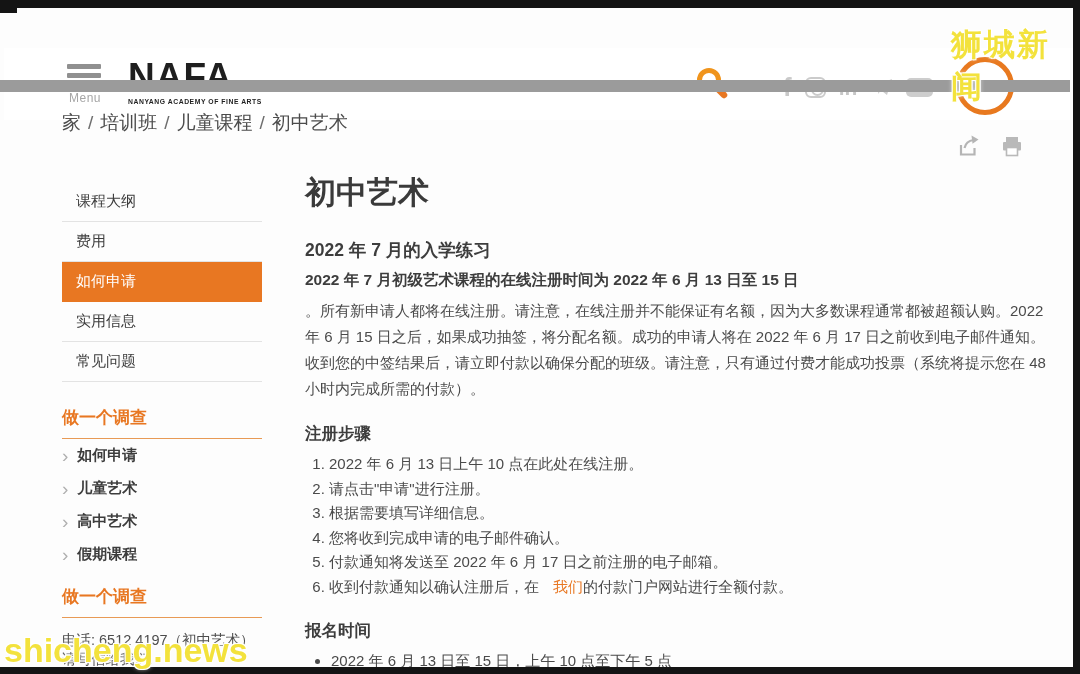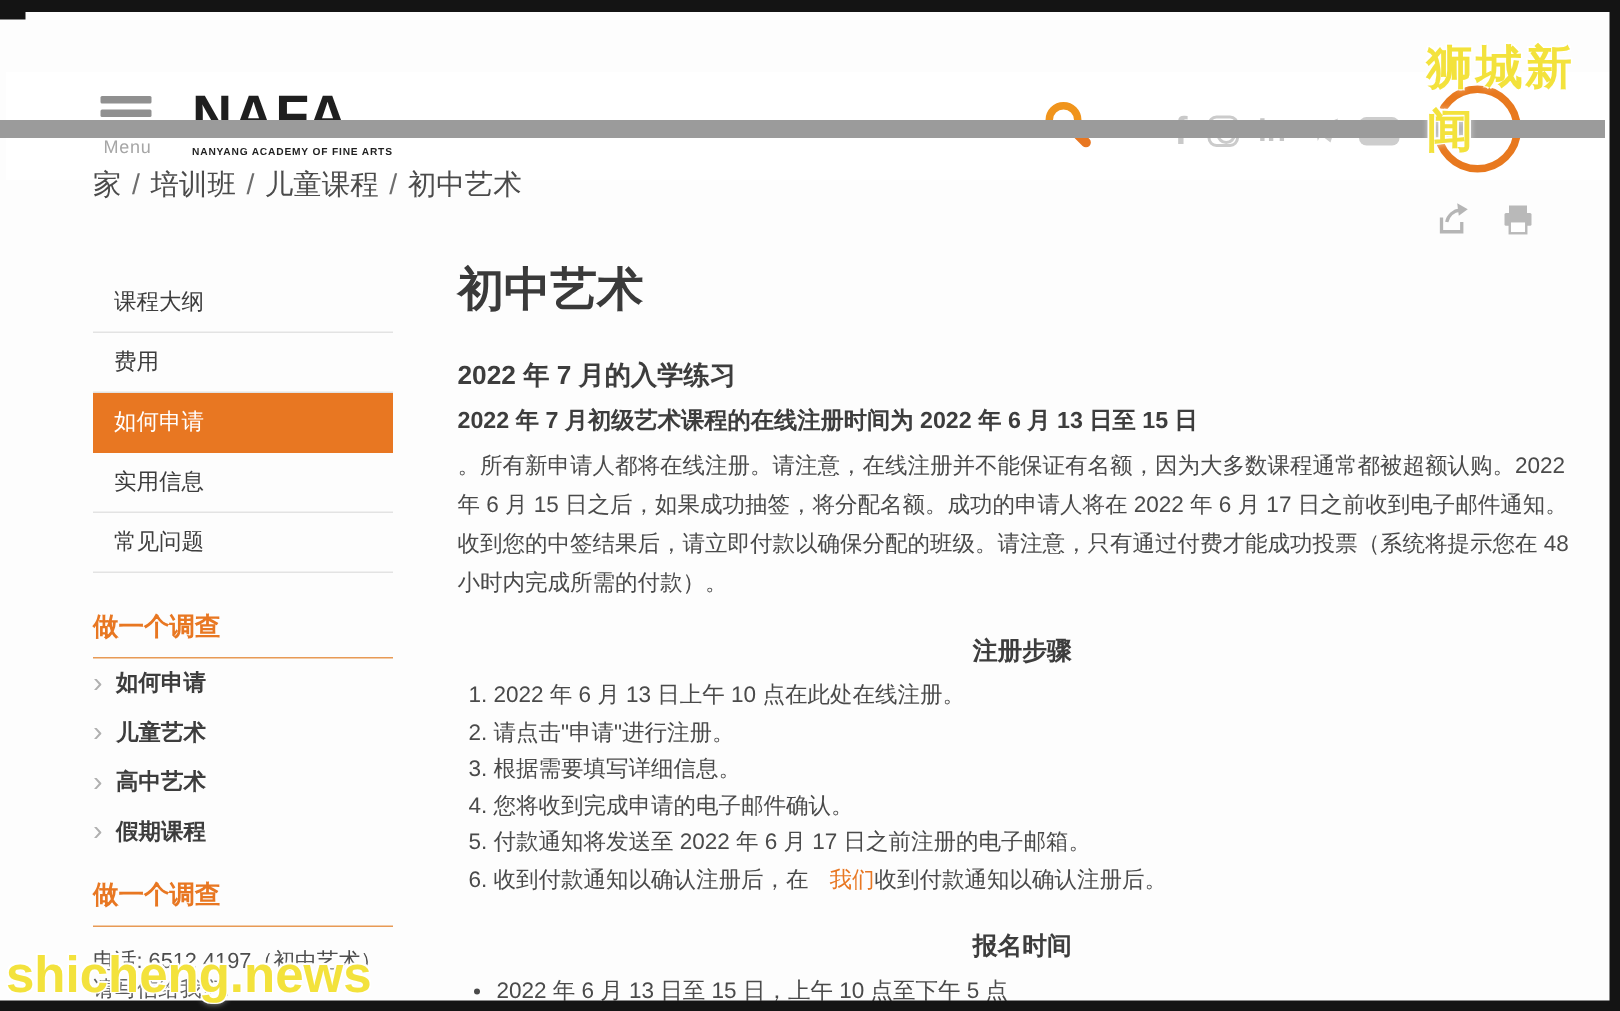--- a/index.html
+++ b/index.html
@@ -57,21 +57,21 @@
   .survey-heading { margin-top:14px; }
   .contact { margin-top:13px; font-size:14.5px; color:#4c4c4c; }
   .contact .phone { }
 
   
   .main { position:absolute; left:305px; top:175px; width:753px; }
   .main h1 { font-size:31px; font-weight:700; color:#3a3a3a; line-height:36px; }
   .subtitle { margin-top:27px; font-size:17.5px; font-weight:700; color:#3d3d3d; }
   .intro    { margin-top:8px;  font-size:15.5px; font-weight:700; color:#3d3d3d; }
   .para     { margin-top:7px; font-size:15px; line-height:26px; color:#4a4a4a; }
-  .sec-heading { margin-top:21px; font-size:16.5px; font-weight:700; color:#3d3d3d;text-align:center; }
+  .sec-heading { margin-top:21px; font-size:16.5px; font-weight:700; color:#3d3d3d; }
   .steps { margin-top:7px; padding-left:24px; font-size:15px; line-height:24.5px; color:#4a4a4a; }
   .inline-link { color:#e87722; cursor:pointer;margin-left:14px; }
   .schedule { margin-top:7px; padding-left:26px; font-size:15px; line-height:24px; color:#4a4a4a; }
 
   
   .wm { position:absolute; z-index:60; font-weight:700; color:#f3e23c; pointer-events:none;
         text-shadow:-1px -1px 0 #fff, 1px -1px 0 #fff, -1px 1px 0 #fff, 1px 1px 0 #fff, 0 0 5px rgba(255,255,255,.9); }
   .wm-tr { left:951px; top:24px; font-size:31px; letter-spacing:2px; }
   .wm-bl { left:4px; top:631px; font-size:34px; letter-spacing:0;text-align:center; }
 </style>
@@ -183,21 +183,21 @@
   <div class="intro">2022 年 7 月初级艺术课程的在线注册时间为 2022 年 6 月 13 日至 15 日</div>
   <div class="para">。所有新申请人都将在线注册。请注意，在线注册并不能保证有名额，因为大多数课程通常都被超额认购。2022 年 6 月 15 日之后，如果成功抽签，将分配名额。成功的申请人将在 2022 年 6 月 17 日之前收到电子邮件通知。收到您的中签结果后，请立即付款以确保分配的班级。请注意，只有通过付费才能成功投票（系统将提示您在 48 小时内完成所需的付款）。</div>
 
   <div class="sec-heading">注册步骤</div>
   <ol class="steps">
     <li>2022 年 6 月 13 日上午 10 点在此处在线注册。</li>
     <li>请点击"申请"进行注册。</li>
     <li>根据需要填写详细信息。</li>
     <li>您将收到完成申请的电子邮件确认。</li>
     <li>付款通知将发送至 2022 年 6 月 17 日之前注册的电子邮箱。</li>
-    <li><span>收到付款通知以确认注册后，在</span><span class="inline-link">我们</span><span>收到付款通知以确认注册后。</span></li>
+    <li><span>收到付款通知以确认注册后，在</span><span class="inline-link">我们</span><span>的付款门户网站进行全额付款。</span></li>
   </ol>
 
   <div class="sec-heading">报名时间</div>
   <ul class="schedule">
     <li>2022 年 6 月 13 日至 15 日，上午 10 点至下午 5 点</li>
   </ul>
 </div>
 
 <div class="wm wm-tr">狮城新闻</div>
 <div class="wm wm-bl">shicheng.news</div>

